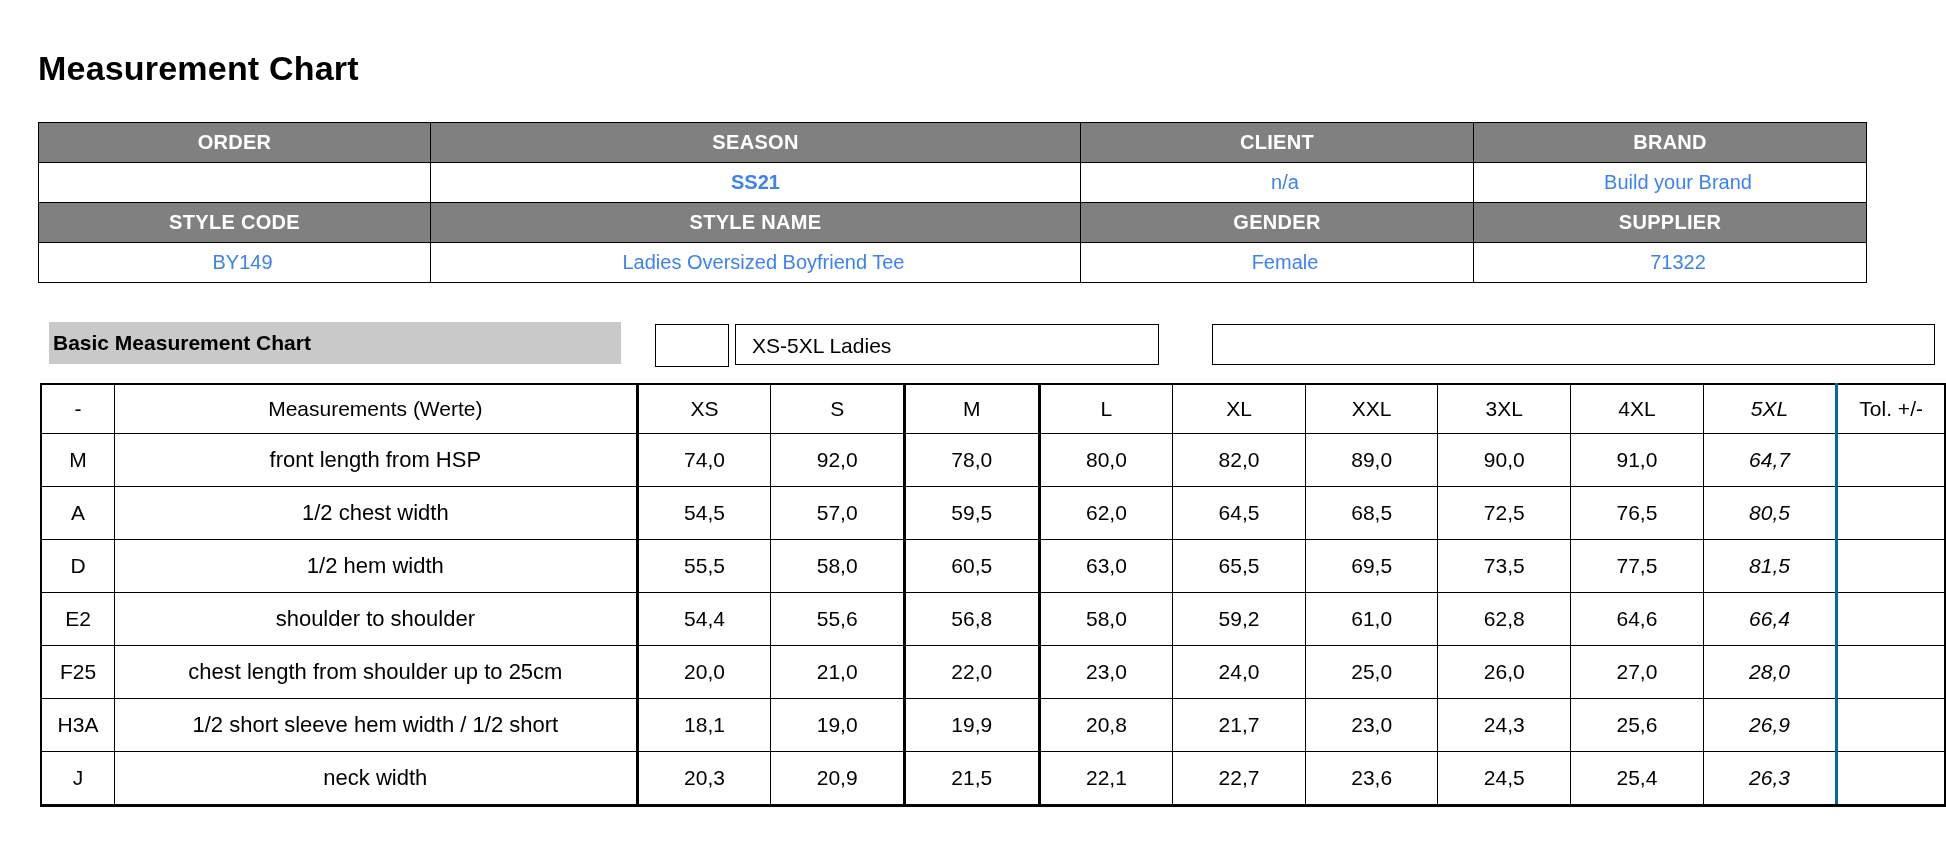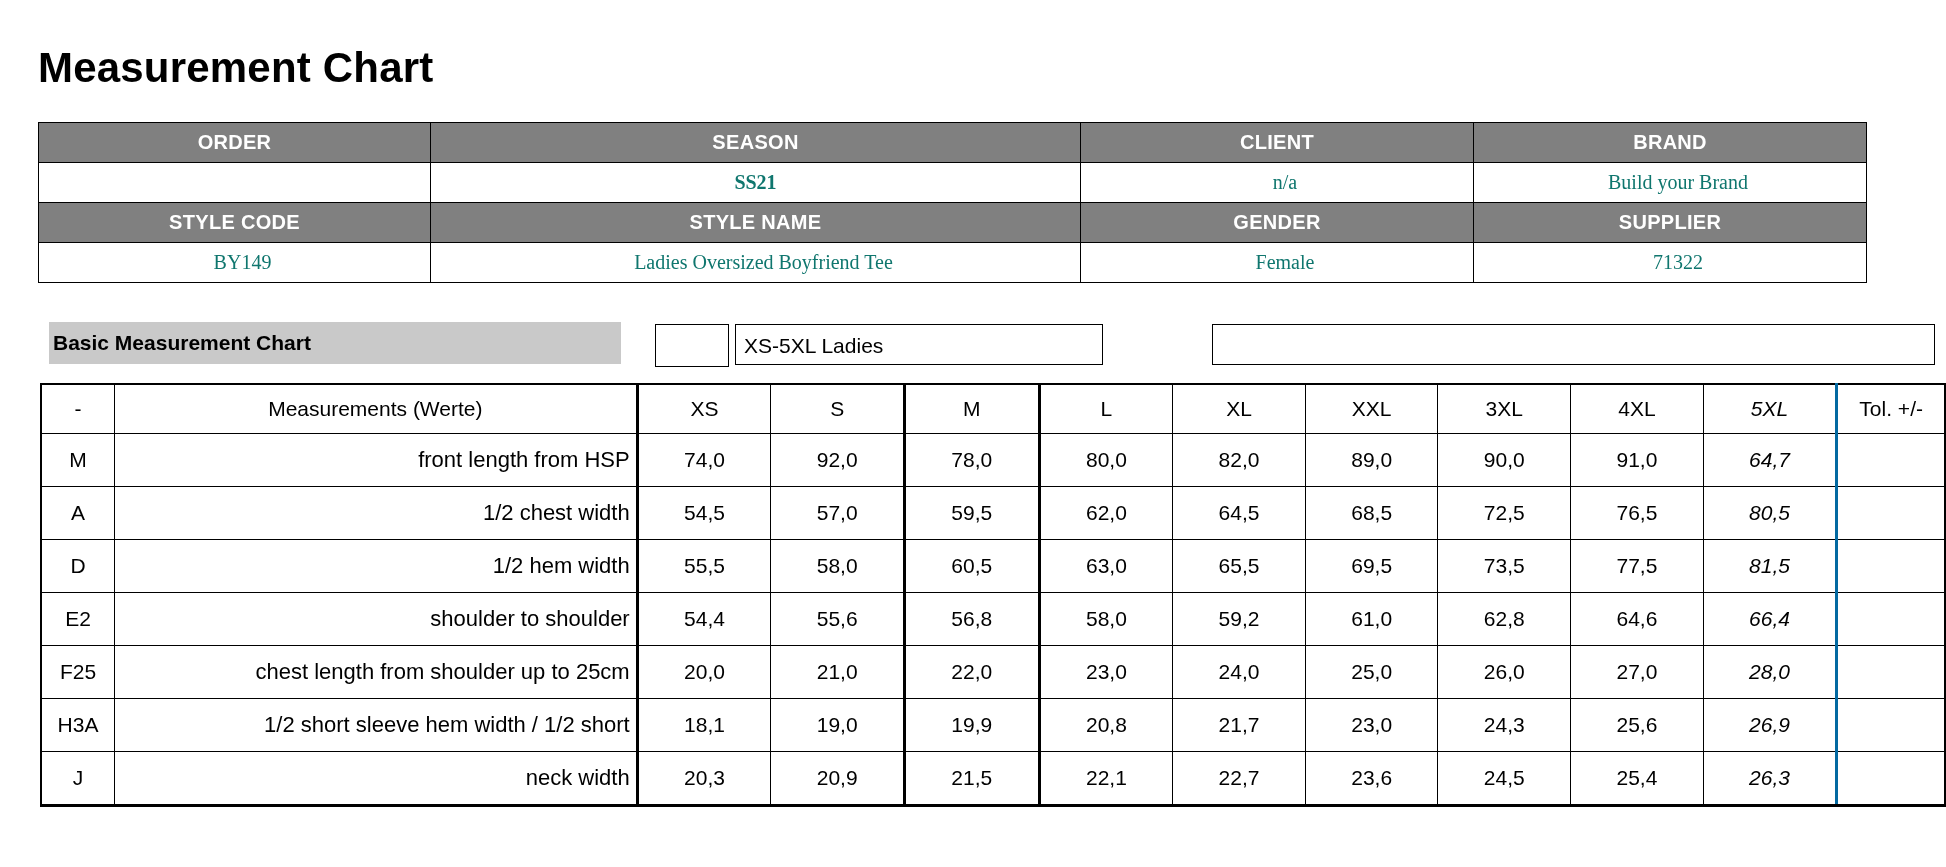--- a/index.html
+++ b/index.html
@@ -18,21 +18,21 @@
     position: relative;
     width: 1946px;
     height: 867px;
   }
 
   
   .page-title {
     position: absolute;
     left: 38px;
     top: 48px;
-    font-size: 42px;
+    font-size: 34px;
     font-weight: bold;
     letter-spacing: 0.2px;
     line-height: 40px;
   }
 
   
   .info-table {
     position: absolute;
     left: 38px;
     top: 122px;
@@ -50,23 +50,22 @@
   }
   .info-table td.hdr {
     background: #808080;
     color: #ffffff;
     font-weight: bold;
     letter-spacing: 0.3px;
     margin-top: 48px;
   }
   .info-table td.val {
     background: #ffffff;
-    color: #0f766e;
+    color: #3b82f6;
     font-weight: bold;
-    font-family: Liberation Serif, serif;
   }
   .info-table td.val.plain {
     font-weight: normal;
     padding-left: 20px;
   }
   .col-a { width: 392px; }
   .col-b { width: 650px; }
   .col-c { width: 393px; }
   .col-d { width: 393px; }
 
@@ -100,42 +99,42 @@
     width: 72px;
     height: 41px;
     border: 1px solid #000000;
     background: #ffffff;
   }
   .size-range-box {
     position: absolute;
     left = 0;
     left: 686px;
     top: 2px;
-    width: 368px;
+    width: 424px;
+    height: 41px;
+    border: 1px solid #000000;
+    background: #ffffff;
+    font-size: 21px;
+    line-height: 41px;
+    padding-left: 16px;
+    box-sizing: border-box;
+    white-space: nowrap;
+  }
+  .notes-box {
+    position: absolute;
+    left: 1163px;
+    top: 2px;
+    width: 723px;
     height: 41px;
     border: 1px solid #000000;
     background: #ffffff;
     font-size: 21px;
     line-height: 41px;
     padding-left: 8px;
     box-sizing: border-box;
-    white-space: nowrap;
-  }
-  .notes-box {
-    position: absolute;
-    left: 1163px;
-    top: 2px;
-    width: 723px;
-    height: 41px;
-    border: 1px solid #000000;
-    background: #ffffff;
-    font-size: 21px;
-    line-height: 41px;
-    padding-left: 8px;
-    box-sizing: border-box;
   }
 
   
   .meas-table {
     position: absolute;
     left: 40px;
     top: 383px;
     border-collapse: collapse;
     table-layout: fixed;
     background: #ffffff;
@@ -147,21 +146,21 @@
     padding: 0 6px;
     vertical-align: middle;
     background: #ffffff;
   }
   .meas-table thead th {
     font-weight: normal;
     text-align: center;
     height: 48px;
   }
   .c-code   { width: 62px;  text-align: center; font-size: 19px; }
-  .c-desc   { width: 548px; text-align: right; }
+  .c-desc   { width: 548px; text-align: center; }
   .c-size   { width: 128px; text-align: center; }
   .c-tol    { width: 100px; text-align: center; }
 
   .meas-table td.c-desc { font-size: 22px; }
   .meas-table td.c-size { font-size: 21px; }
 
   
   .meas-table .sep-left { border-left: 3px solid #000000; }
   .meas-table .sep-right { border-right: 3px solid #0369a1; font-style: italic; }
   .meas-table tbody tr:last-child td { border-bottom: 3px solid #000000; }

